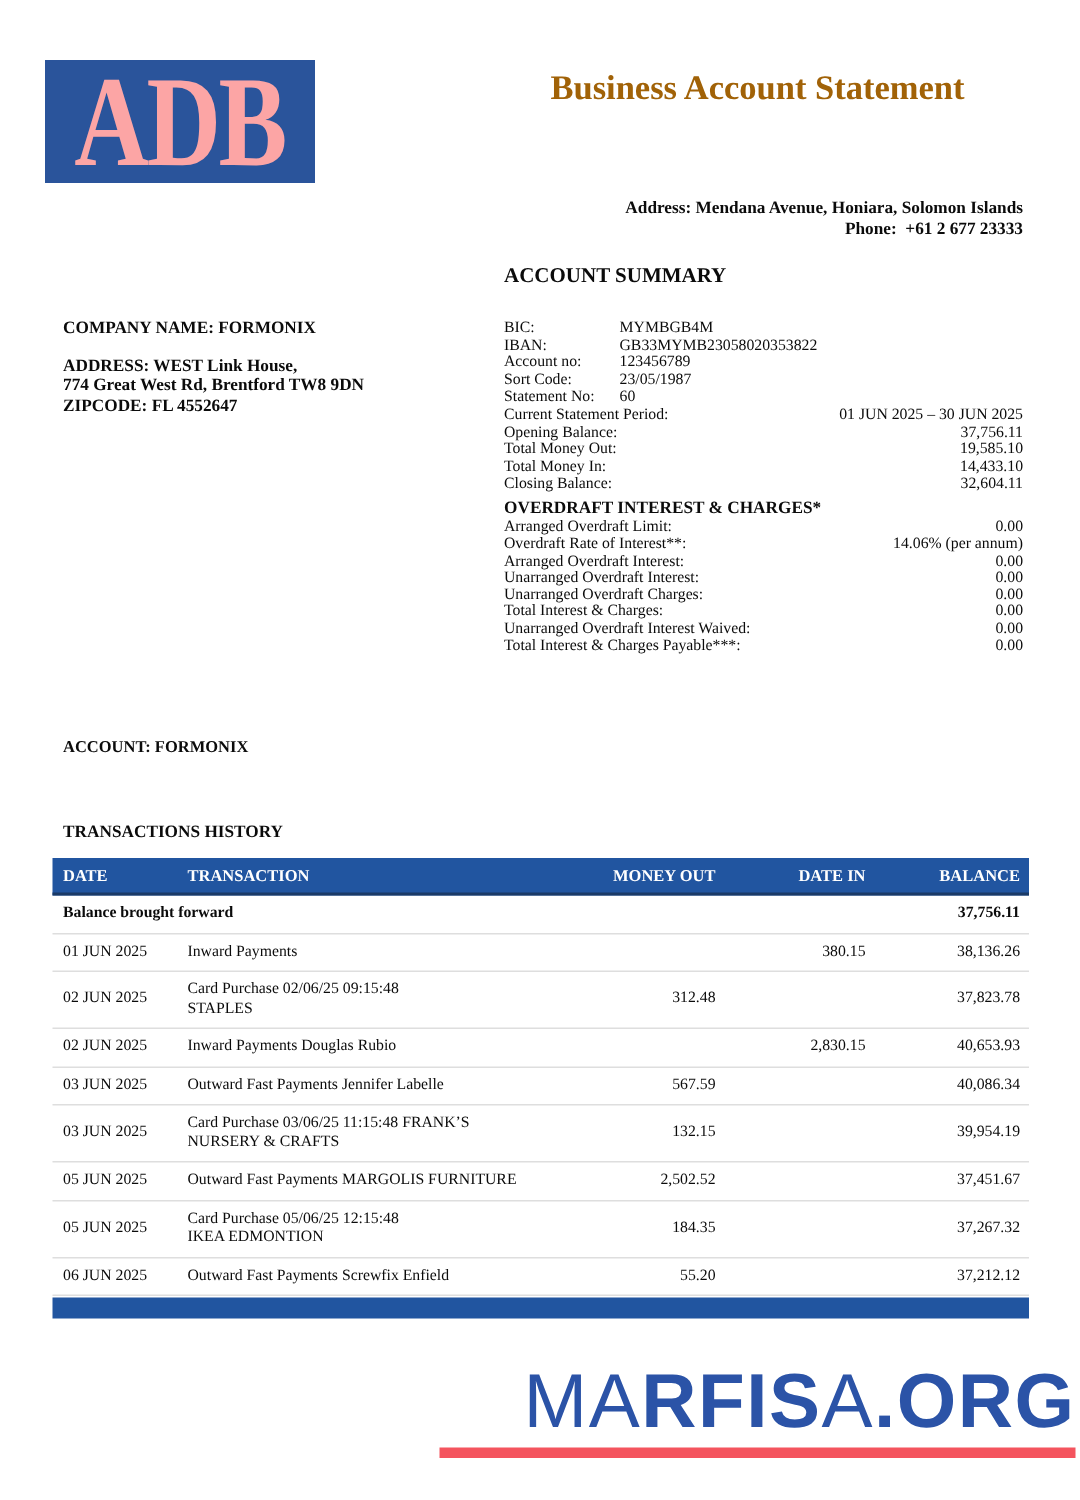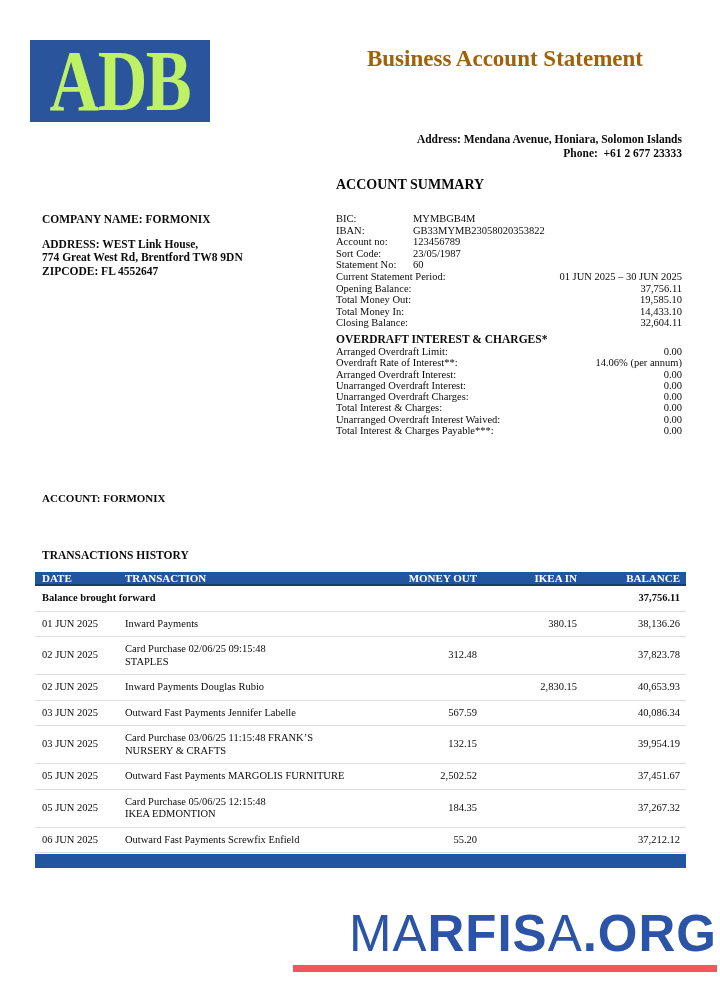--- a/index.html
+++ b/index.html
@@ -5,21 +5,21 @@
   * { margin:0; padding:0; box-sizing:border-box; }
   html,body { background:#ffffff; }
   body {
     width:720px; height:1000px; position:relative;
     font-family:"Liberation Serif", serif; color:#0b0b0b;
   }
 
   
   .logo {
     position:absolute; left:30px; top:40px; width:180px; height:82px;
-    background:#2a549b; color:#bef264;
+    background:#2a549b; color:#fca5a5;
     display:flex; align-items:center; justify-content:center; overflow:hidden;
   }
   .logo-text {
     font-weight:700; font-size:86px; line-height:1;
     transform:scaleX(0.8); letter-spacing:-2px;
   }
   .doc-title {
     position:absolute; left:320px; top:46px; width:370px;
     text-align:center; font-size:23px; font-weight:700; color:#a16207;
   }
@@ -50,21 +50,21 @@
 
   
   .account-heading { position:absolute; left:42px; top:492px; font-size:11px; font-weight:700; }
   .tx-heading { position:absolute; left:42px; top:549px; font-size:11.5px; font-weight:700; }
 
   
   .tx-table { position:absolute; left:35px; top:572px; width:651px; font-size:10.5px; }
   .grid5 { display:grid; grid-template-columns:90px 252px 100px 100px 109px; }
   .tx-head {
     background:#2155a0; color:#ffffff; font-weight:700; font-size:11px;
-    height:14px; align-items:center; border-bottom:2px solid #1b3a66;
+    height:25px; align-items:center; border-bottom:2px solid #1b3a66;
   }
   .c-date { padding-left:7px; }
   .c-out, .c-in, .c-bal { text-align:right; }
   .c-bal { padding-right:6px; }
   .tx-row {
     align-items:center; border-bottom:1px solid #dedede;
     padding:6px 0; line-height:12.5px;
   }
   .tx-row .c-desc { white-space:pre-line; }
   .tx-row.opening { font-weight:700; }
@@ -179,21 +179,21 @@
 </div>
 
 <div class="account-heading">ACCOUNT: FORMONIX</div>
 <div class="tx-heading">TRANSACTIONS HISTORY</div>
 
 <div class="tx-table">
   <div class="tx-head grid5">
     <div class="c-date">DATE</div>
     <div class="c-desc">TRANSACTION</div>
     <div class="c-out">MONEY OUT</div>
-    <div class="c-in">IKEA IN</div>
+    <div class="c-in">DATE IN</div>
     <div class="c-bal">BALANCE</div>
   </div>
 
   <div class="tx-row opening grid5">
     <div class="c-label">Balance brought forward</div>
     <div class="c-out"></div>
     <div class="c-in"></div>
     <div class="c-bal">37,756.11</div>
   </div>
 

